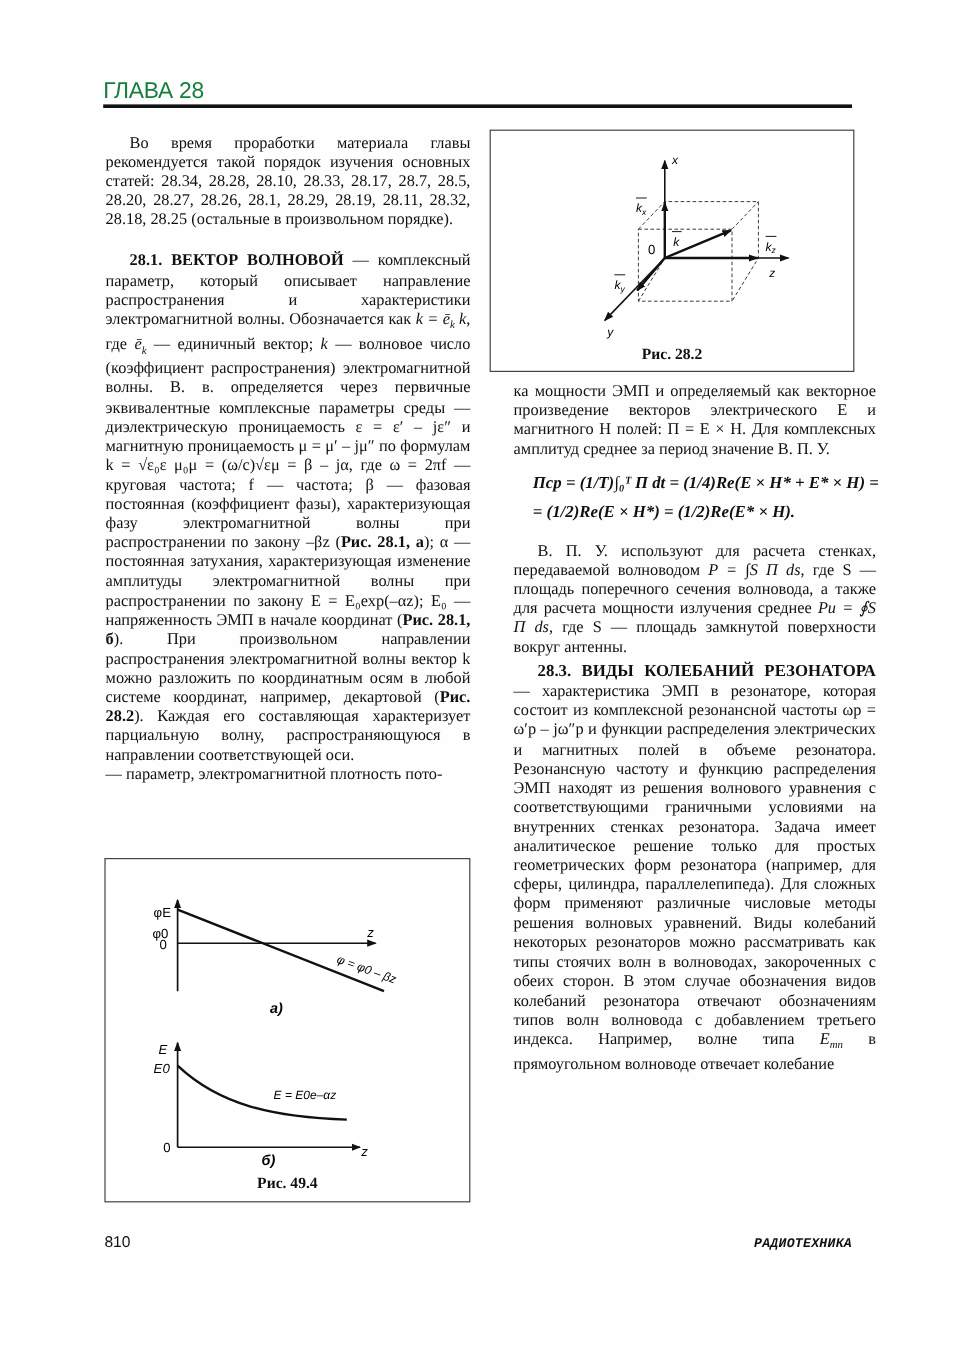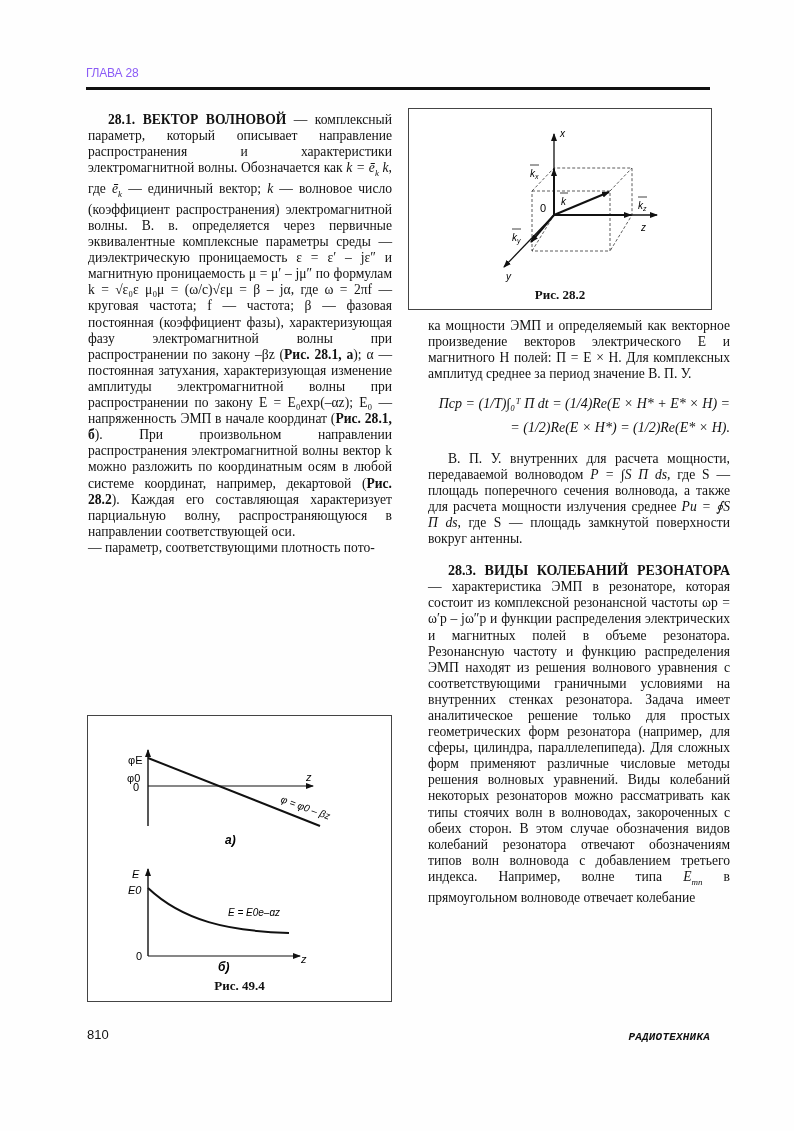--- a/index.html
+++ b/index.html
@@ -1,47 +1,48 @@
 <!DOCTYPE html>
 <html><head>
 <meta charset="utf-8">
 <style>
   html, body { margin:0; padding:0; background:#fefefe; }
   body { width:794px; height:1131px; position:relative; overflow:hidden; color:#111;
          font-family:"Liberation Serif","DejaVu Serif",serif; }
   .hdr { position:absolute; left:86px; top:66px; font-family:"Liberation Sans","DejaVu Sans",sans-serif;
-         font-size:12px; letter-spacing:-0.2px; color:#8b5cf6; }
+         font-size:19px; letter-spacing:-0.2px; color:#15803d; }
   .rule { position:absolute; left:86px; top:87px; width:624px; height:3px; background:#111; }
   .col { position:absolute; font-size:13.6px; line-height:16.1px; text-align:justify; hyphens:manual; }
   .col p { margin:0; text-indent:0; }
   .col p.ind { text-indent:20px; }
   .left { left:88px; top:111px; width:304px; }
   .right { left:428px; top:318px; width:302px; }
   b { font-weight:bold; }
   i { font-style:italic; }
   .figbox { position:absolute; border:1.2px solid #444; background:#fff; }
   .cap { position:absolute; font-weight:bold; font-size:13px; width:100%; text-align:center; }
-  .formula { font-style:italic; font-size:14px; margin:6px 0 8px 4px; white-space:nowrap; text-align:right; }
+  .formula { font-style:italic; font-size:14px; margin:6px 0 8px 16px; white-space:nowrap; text-align:left;font-weight:bold; }
   .foot-num { position:absolute; left:87px; top:1027px; font-family:"Liberation Sans","DejaVu Sans",sans-serif; font-size:13px; }
   .foot-right { position:absolute; right:84px; top:1031px; font-family:Liberation Mono, monospace;
                 font-size:11px; font-style:italic; font-weight:bold; letter-spacing:0.2px; }
   svg text { font-family:"Liberation Sans","DejaVu Sans",sans-serif; }
   .mathline { white-space:nowrap; }
 </style>
 </head>
 <body>
 
 <div class="hdr">ГЛАВА 28</div>
 <div class="rule"></div>
 
 <div class="col left">
-  <p class="ind" style="margin-top:1px;">
+  <p class="ind">Во время проработки материала главы рекомендуется такой порядок изучения основных статей: 28.34, 28.28, 28.10, 28.33, 28.17, 28.7, 28.5, 28.20, 28.27, 28.26, 28.1, 28.29, 28.19, 28.11, 28.32, 28.18, 28.25 (остальные в произвольном порядке).</p>
+  <p class="ind" style="margin-top:18px;">
     <b>28.1. ВЕКТОР ВОЛНОВОЙ</b><span> — комплексный параметр, который описывает направление распространения и характеристики электромагнитной волны. Обозначается как </span><i><span>k = ē</span><sub style="font-size:9px">k</sub><span> k</span></i><span>, где </span><i><span>ē</span><sub style="font-size:9px">k</sub></i><span> — единичный вектор; </span><i>k</i><span> — волновое число (коэффициент распространения) электромагнитной волны. В. в. определяется через первичные эквивалентные комплексные параметры среды — диэлектрическую проницаемость ε = ε′ – jε″ и магнитную проницаемость μ = μ′ – jμ″ по формулам k = √ε₀ε μ₀μ = (ω/c)√εμ = β – jα, где ω = 2πf — круговая частота; f — частота; β — фазовая постоянная (коэффициент фазы), характеризующая фазу электромагнитной волны при распространении по закону –βz (</span><b>Рис. 28.1, а</b><span>); α — постоянная затухания, характеризующая изменение амплитуды электромагнитной волны при распространении по закону E = E₀exp(–αz); E₀ — напряженность ЭМП в начале координат (</span><b>Рис. 28.1, б</b><span>). При произвольном направлении распространения электромагнитной волны вектор k можно разложить по координатным осям в любой системе координат, например, декартовой (</span><b>Рис. 28.2</b><span>). Каждая его составляющая характеризует парциальную волну, распространяющуюся в направлении соответствующей оси.</span>
   </p>
-  <p>— параметр, соответствующими плотность пото-</p>
+  <p>— параметр, электромагнитной плотность пото-</p>
 </div>
 
 <div class="figbox" style="left:87px; top:715px; width:303px; height:285px;">
   <svg width="303" height="285">
     <defs>
       <marker id="ah" markerWidth="8" markerHeight="8" refX="7" refY="4" orient="auto" markerUnits="userSpaceOnUse">
         <path d="M0,1 L8,4 L0,7 Z" fill="#111"></path>
       </marker>
     </defs>
 
@@ -120,21 +121,21 @@
     </g>
   </svg>
   <div class="cap" style="top:178px;">Рис. 28.2</div>
 </div>
 
 <div class="col right">
   <p>ка мощности ЭМП и определяемый как векторное произведение векторов электрического E и магнитного H полей: Π = E × H. Для комплексных амплитуд среднее за период значение В. П. У.</p>
   <div class="formula mathline" style="margin-top:14px;">Πср = (1/T)∫₀ᵀ Π dt = (1/4)Re(E × H* + E* × H) =</div>
   <div class="formula mathline" style="margin-bottom:14px;">= (1/2)Re(E × H*) = (1/2)Re(E* × H).</div>
   <p class="ind">
-    <span>В. П. У. внутренних для расчета мощности, передаваемой волноводом </span><i>P = ∫S Π ds</i><span>, где S — площадь поперечного сечения волновода, а также для расчета мощности излучения среднее </span><i>Pи = ∮S Π ds</i><span>, где S — площадь замкнутой поверхности вокруг антенны.</span>
+    <span>В. П. У. используют для расчета стенках, передаваемой волноводом </span><i>P = ∫S Π ds</i><span>, где S — площадь поперечного сечения волновода, а также для расчета мощности излучения среднее </span><i>Pи = ∮S Π ds</i><span>, где S — площадь замкнутой поверхности вокруг антенны.</span>
   </p>
-  <p class="ind" style="margin-top:16px;">
+  <p class="ind" style="margin-top:4px;">
     <b style="font-size:14px;">28.3. ВИДЫ КОЛЕБАНИЙ РЕЗОНАТОРА</b><span> — характеристика ЭМП в резонаторе, которая состоит из комплексной резонансной частоты ωр = ω′р – jω″р и функции распределения электрических и магнитных полей в объеме резонатора. Резонансную частоту и функцию распределения ЭМП находят из решения волнового уравнения с соответствующими граничными условиями на внутренних стенках резонатора. Задача имеет аналитическое решение только для простых геометрических форм резонатора (например, для сферы, цилиндра, параллелепипеда). Для сложных форм применяют различные числовые методы решения волновых уравнений. Виды колебаний некоторых резонаторов можно рассматривать как типы стоячих волн в волноводах, закороченных с обеих сторон. В этом случае обозначения видов колебаний резонатора отвечают обозначениям типов волн волновода с добавлением третьего индекса. Например, волне типа </span><i><span>E</span><sub style="font-size:9px">mn</sub></i><span> в прямоугольном волноводе отвечает колебание</span>
   </p>
 </div>
 
 <div class="foot-num">810</div>
 <div class="foot-right">РАДИОТЕХНИКА</div>
 
 </body></html>

